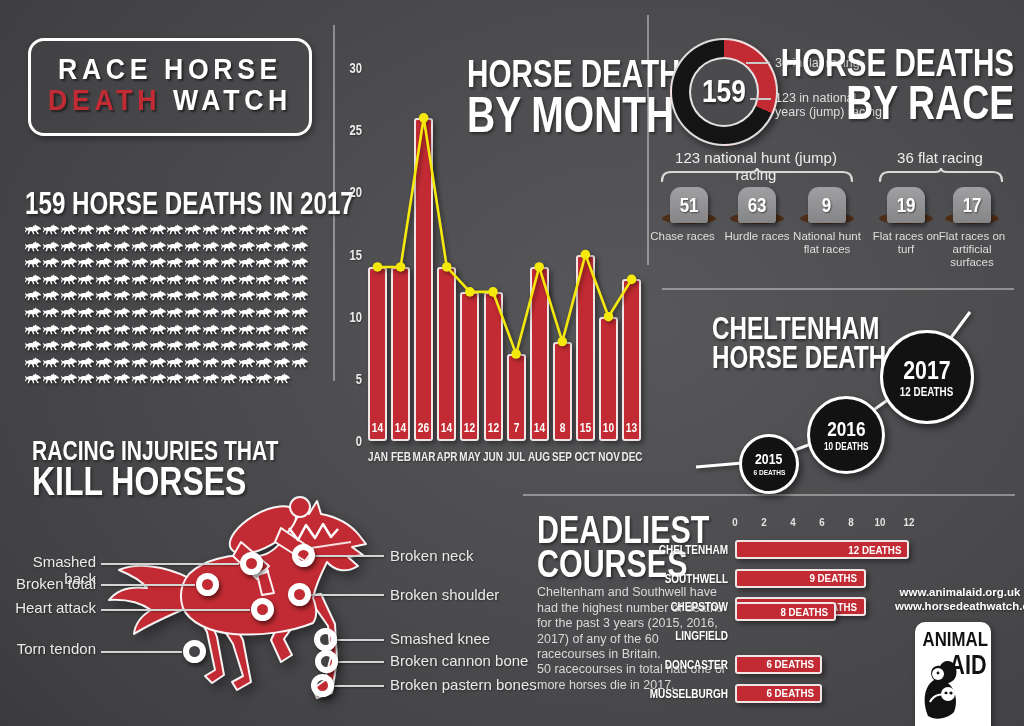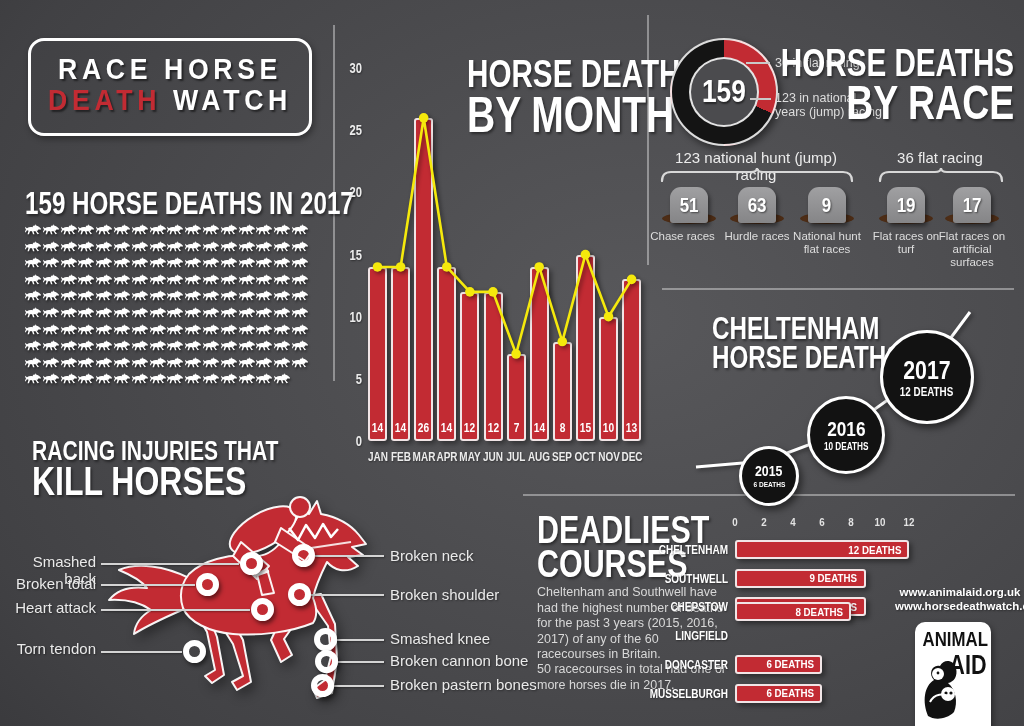--- a/index.html
+++ b/index.html
@@ -685,21 +685,21 @@
       </div>
       <div class="stone-label" style="left: 930px; top: 230px; width: 84px;">Flat races on artificial surfaces</div>
     </div>
 
   <div class="cond" style="left:712px;top:313px;font-size:31px;">CHELTENHAM</div>
   <div class="cond" style="left:712px;top:342px;font-size:31px;">HORSE DEATHS</div>
   <svg class="abs" style="left:660px;top:300px;" width="360" height="185" viewBox="0 0 360 185">
     <polyline points="36,167 106,161 183,132 264,74 310,12" fill="none" stroke="#fff" stroke-width="3" style="filter:drop-shadow(2px 2px 2px rgba(0,0,0,.4));"></polyline>
   </svg>
   <div class="abs" id="bubbles">
-      <div class="bubble" style="left: 739px; top: 446px; width: 54px; height: 54px; text-align: right;">
+      <div class="bubble" style="left: 739px; top: 434px; width: 54px; height: 54px; text-align: right;">
         <div class="bubble-year" style="font-size: 15px;">2015</div>
         <div class="bubble-deaths" style="font-size: 8px;">6 DEATHS</div>
       </div>
       <div class="bubble" style="left: 807px; top: 396px; width: 72px; height: 72px;">
         <div class="bubble-year" style="font-size: 21px;">2016</div>
         <div class="bubble-deaths" style="font-size: 10px;">10 DEATHS</div>
       </div>
       <div class="bubble" style="left: 880px; top: 330px; width: 88px; height: 88px;">
         <div class="bubble-year" style="font-size: 26px;">2017</div>
         <div class="bubble-deaths" style="font-size: 12px;">12 DEATHS</div>
@@ -783,21 +783,21 @@
       </div>
       <div class="course-lab" style="left: 560px; top: 571.7px; width: 168px;">SOUTHWELL</div>
       <div class="hbar" style="left: 735px; top: 568.7px; width: 130.5px; height: 19px;">
         <div class="hbar-lab">9 DEATHS</div>
       </div>
       <div class="course-lab" style="left: 560px; top: 600.4px; width: 168px;">CHEPSTOW</div>
       <div class="hbar" style="left: 735px; top: 597.4px; width: 130.5px; height: 19px;">
         <div class="hbar-lab">9 DEATHS</div>
       </div>
       <div class="course-lab" style="left: 560px; top: 629.1px; width: 168px;">LINGFIELD</div>
-      <div class="hbar" style="left: 735px; top: 602px; width: 116px; height: 19px; padding-left: 24px;">
+      <div class="hbar" style="left: 735px; top: 602px; width: 101px; height: 19px; padding-left: 24px;">
         <div class="hbar-lab">8 DEATHS</div>
       </div>
       <div class="course-lab" style="left: 560px; top: 657.8px; width: 168px;">DONCASTER</div>
       <div class="hbar" style="left: 735px; top: 654.8px; width: 87px; height: 19px;">
         <div class="hbar-lab">6 DEATHS</div>
       </div>
       <div class="course-lab" style="left: 560px; top: 686.5px; width: 168px;">MUSSELBURGH</div>
       <div class="hbar" style="left: 735px; top: 683.5px; width: 87px; height: 19px;">
         <div class="hbar-lab">6 DEATHS</div>
       </div>

